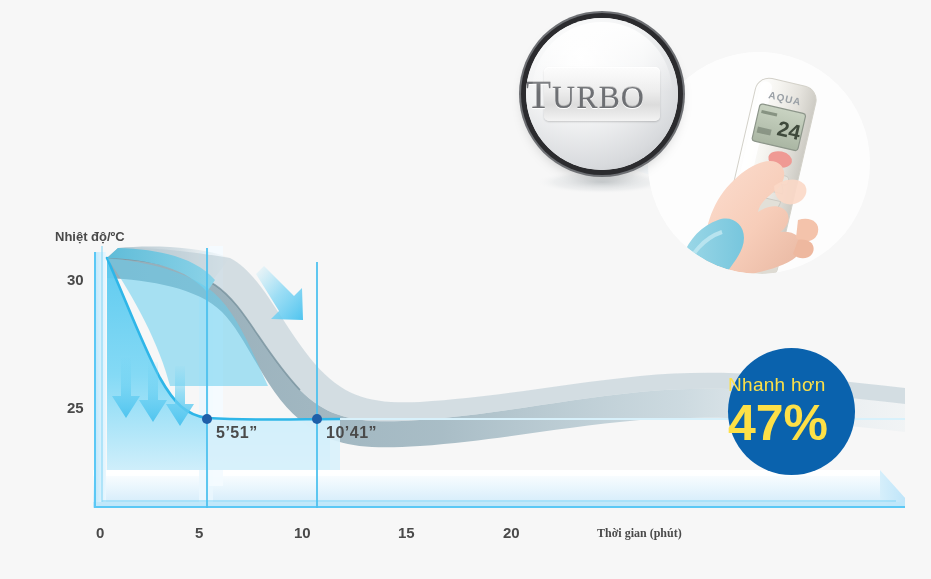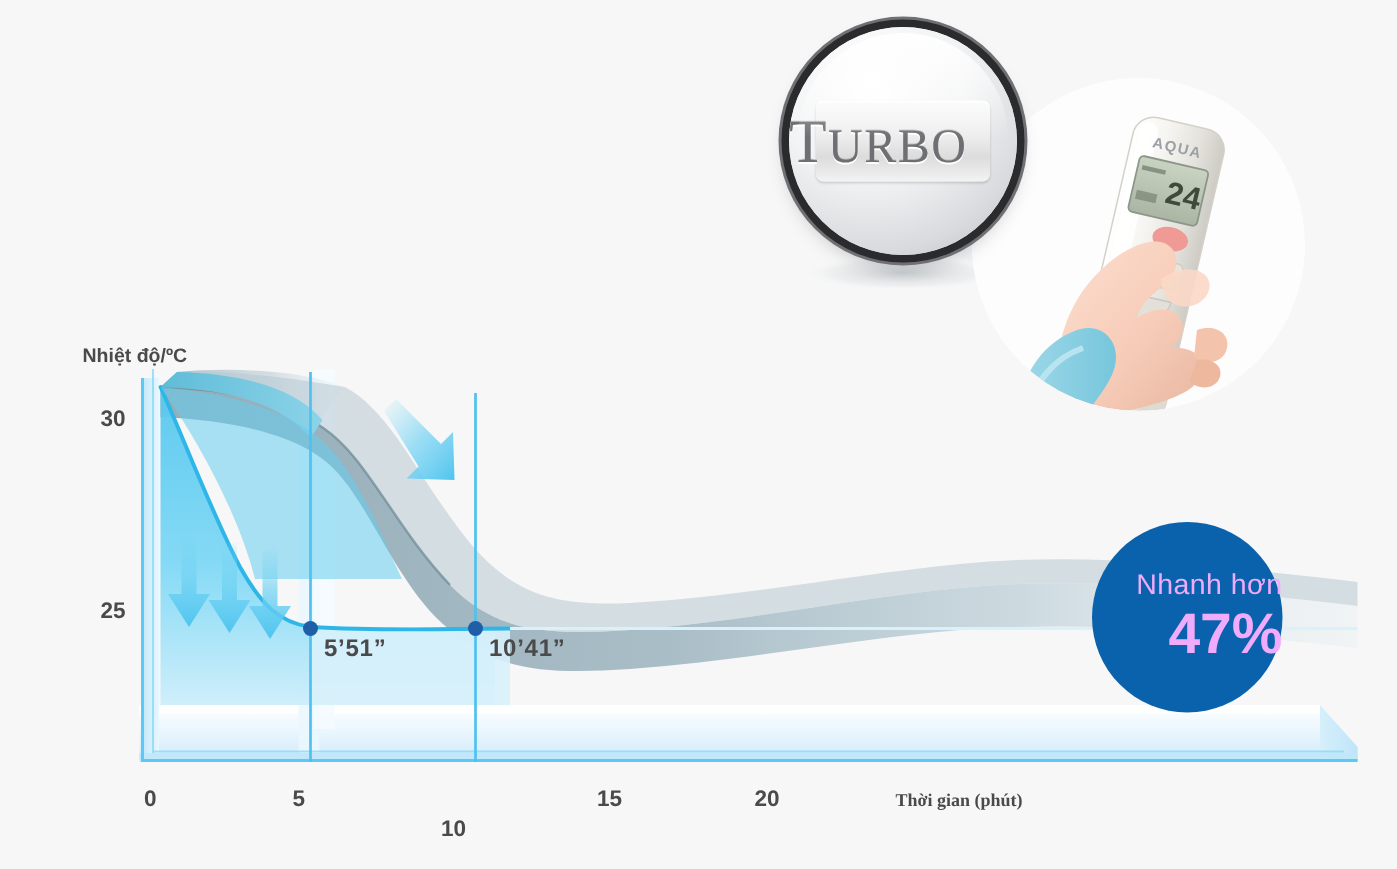--- a/index.html
+++ b/index.html
@@ -30,25 +30,25 @@
     letter-spacing:0.5px;
     font-family:"Liberation Sans", sans-serif;
     white-space:nowrap;
     text-align:center;
   }
 
   
   #badge{
     left:728px;top:348px;width:127px;height:127px;border-radius:50%;
     background:#0a62ad;
-    display:flex;flex-direction:column;align-items:flex-end;justify-content:center;
-    color:#f0abfc;
+    display:flex;flex-direction:column;align-items:flex-start;justify-content:center;
+    color:#fde047;
   }
   #badge .b1{font-size:19px;letter-spacing:.3px;line-height:1;margin-bottom:4px;}
-  #badge .b2{font-size:38px;font-weight:bold;line-height:1;}
+  #badge .b2{font-size:50px;font-weight:bold;line-height:1;}
 
   
   #mag{
     left:526px;top:18px;width:152px;height:152px;border-radius:50%;
     background:radial-gradient(circle at 36% 26%, #ffffff 0%, #f2f3f4 42%, #d8dadd 74%, #b9bcc0 100%);
     box-shadow:0 0 0 5px #2b2b2e, 0 0 0 7px #6e7074, 0 6px 14px rgba(0,0,0,.28);
     overflow:hidden;
   }
   #mag .glass{
     position:absolute;left:6px;top:4px;width:140px;height:70px;border-radius:50%/100% 100% 0 0;
@@ -258,21 +258,21 @@
   </svg>
 
   <div class="abs axis-text" id="ylabel">Nhiệt độ/ºC</div>
   <div class="abs axis-text" id="xlabel">Thời gian (phút)</div>
 
   <div class="abs axis-text ytick" style="left:67px;top:271px;">30</div>
   <div class="abs axis-text ytick" style="left:67px;top:399px;">25</div>
 
   <div class="abs axis-text xtick" style="left:96px;top:524px;">0</div>
   <div class="abs axis-text xtick" style="left:195px;top:524px;">5</div>
-  <div class="abs axis-text xtick" style="left:294px;top:524px;margin-top:20px;">10</div>
+  <div class="abs axis-text xtick" style="left:294px;top:524px;">10</div>
   <div class="abs axis-text xtick" style="left:398px;top:524px;">15</div>
   <div class="abs axis-text xtick" style="left:503px;top:524px;">20</div>
 
   <div class="abs marker-label" style="left:216px;top:424px;">5’51”</div>
   <div class="abs marker-label" style="left:326px;top:424px;">10’41”</div>
 
   <div class="abs" id="badge">
     <div class="b1">Nhanh hơn</div>
     <div class="b2">47%</div>
   </div>

